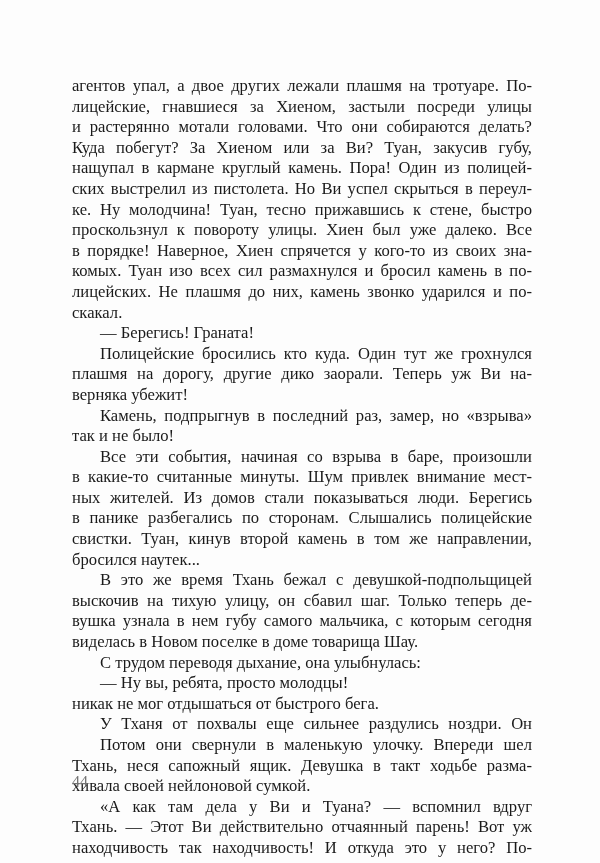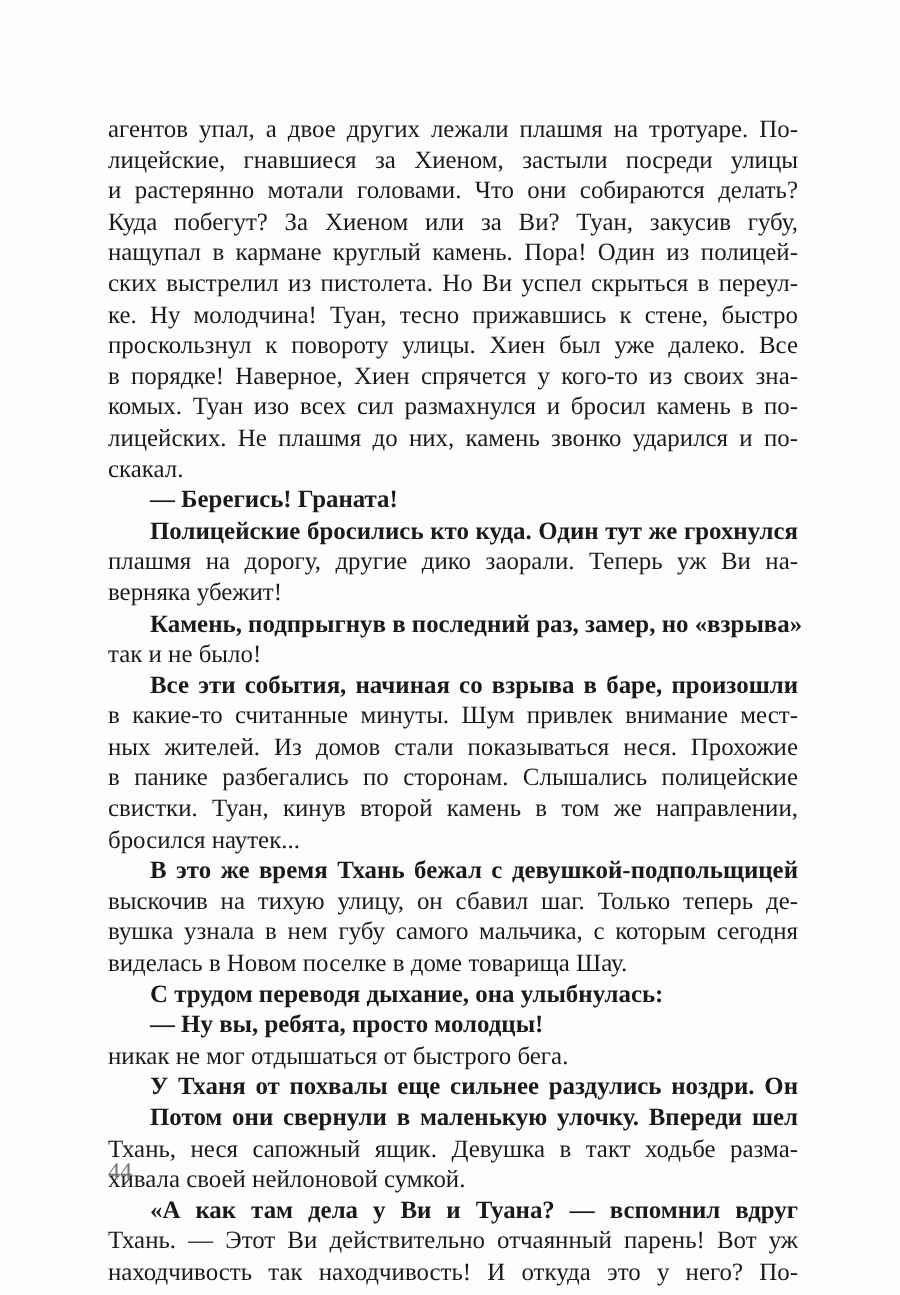--- a/index.html
+++ b/index.html
@@ -29,21 +29,20 @@
     height: 20.6px;
     white-space: nowrap;
     text-align: justify;
     text-align-last: justify;
   }
   .line.last {
     text-align-last: left;
   }
   .line.indent {
     padding-left: 28px;
-    font-weight: bold;
   }
   .page-number {
     position: absolute;
     left: 72px;
     top: 773px;
     font-family: Liberation Serif, serif;
     font-size: 16px;
     color: #737373;
   }
 </style>
@@ -64,21 +63,21 @@
     <span class="line">лицейских. Не плашмя до них, камень звонко ударился и по-</span>
     <span class="line last">скакал.</span>
     <span class="line indent last">— Берегись! Граната!</span>
     <span class="line indent">Полицейские бросились кто куда. Один тут же грохнулся</span>
     <span class="line">плашмя на дорогу, другие дико заорали. Теперь уж Ви на-</span>
     <span class="line last">верняка убежит!</span>
     <span class="line indent">Камень, подпрыгнув в последний раз, замер, но «взрыва»</span>
     <span class="line last">так и не было!</span>
     <span class="line indent">Все эти события, начиная со взрыва в баре, произошли</span>
     <span class="line">в какие-то считанные минуты. Шум привлек внимание мест-</span>
-    <span class="line">ных жителей. Из домов стали показываться неся. Прохожие</span>
+    <span class="line">ных жителей. Из домов стали показываться люди. Берегись</span>
     <span class="line">в панике разбегались по сторонам. Слышались полицейские</span>
     <span class="line">свистки. Туан, кинув второй камень в том же направлении,</span>
     <span class="line last">бросился наутек...</span>
     <span class="line indent">В это же время Тхань бежал с девушкой-подпольщицей</span>
     <span class="line">выскочив на тихую улицу, он сбавил шаг. Только теперь де-</span>
     <span class="line">вушка узнала в нем губу самого мальчика, с которым сегодня</span>
     <span class="line last">виделась в Новом поселке в доме товарища Шау.</span>
     <span class="line indent last">С трудом переводя дыхание, она улыбнулась:</span>
     <span class="line indent last">— Ну вы, ребята, просто молодцы!</span>
     <span class="line last">никак не мог отдышаться от быстрого бега.</span>

